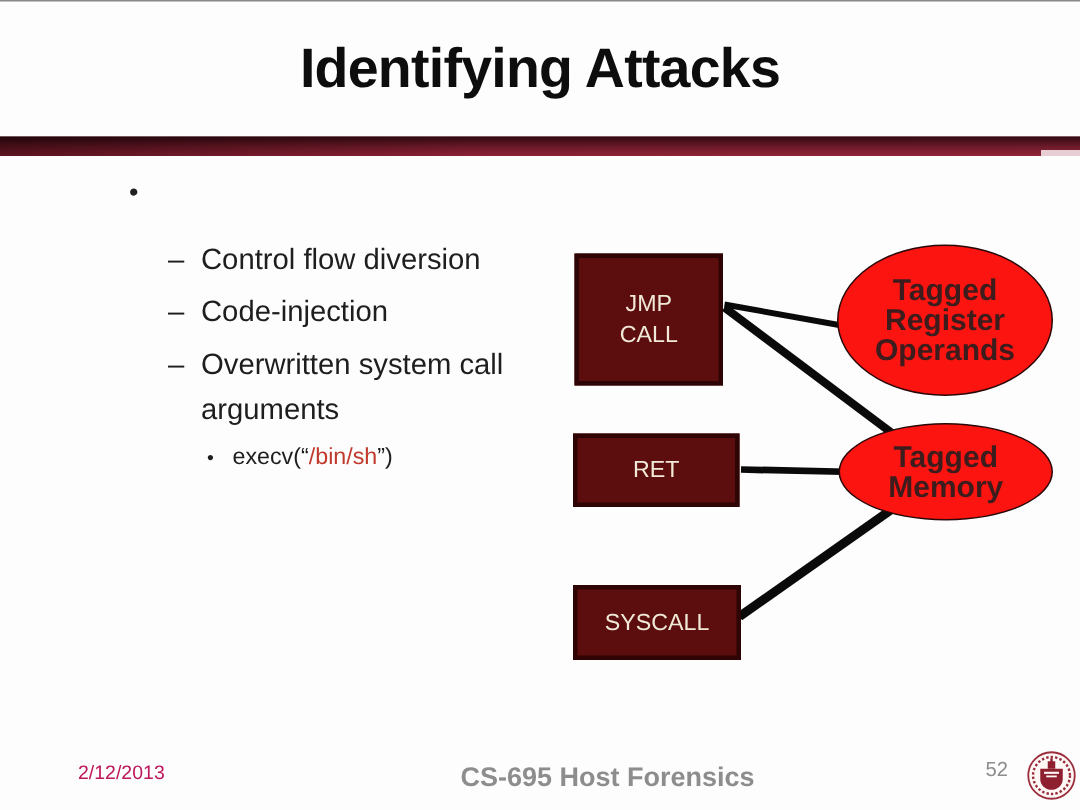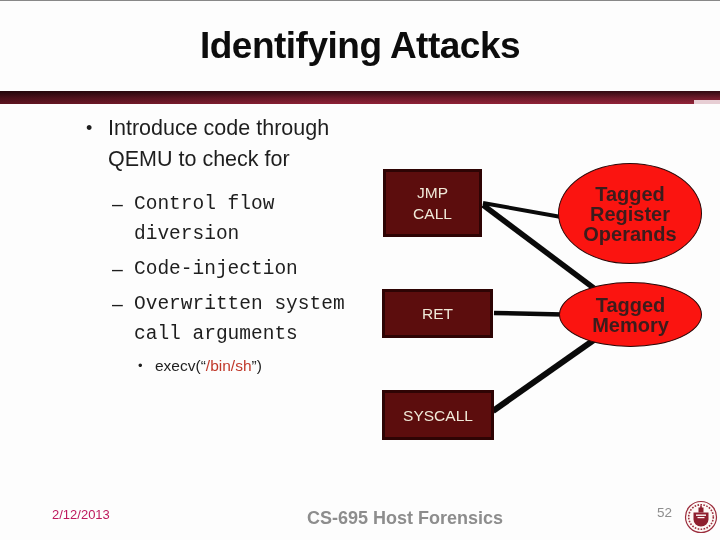--- a/index.html
+++ b/index.html
@@ -25,35 +25,35 @@
     background:#e7ced4;
   }
   
   .content{position:absolute;left:86px;top:112px;width:306px;color:#1e1e1e;}
   .row{display:flex;}
   .l1{font-size:21.5px;line-height:31px;}
   .l1 .marker{width:22px;font-size:18px;}
   .l1 .txt{width:245px;}
   .l2{font-size:19.5px;line-height:30px;margin-top:5px;padding-left:26px;}
   .l2 .marker{width:22px;}
-  .l2 .txt{width:230px;font-family:Liberation Mono, monospace;}
+  .l2 .txt{width:230px;}
   .group-gap{margin-top:14px;}
   .l3{font-size:15.5px;line-height:22px;margin-top:6px;padding-left:52px;}
   .l3 .marker{width:17px;font-size:13px;}
   .code-path{color:#c0392b;}
   
   .connector-layer{position:absolute;left:0;top:0;width:720px;height:540px;z-index:1;}
   .node{
     position:absolute;z-index:2;box-sizing:border-box;
     background:#5c0d0d;border:3px solid #2e0404;
     color:#f0e9d8;font-size:15.5px;line-height:21px;
     display:flex;flex-direction:column;align-items:center;justify-content:center;
     text-align:center;
   }
-  .node-jmp{left:383px;top:168px;width:99px;height:68px;}
+  .node-jmp{left:383px;top:168px;width:99px;height:88px;}
   .node-ret{left:382px;top:288px;width:111px;height:49px;}
   .node-syscall{left:382px;top:389px;width:112px;height:50px;}
   .ellipse{
     position:absolute;z-index:2;box-sizing:border-box;
     background:#fb1410;border:1.5px solid #2a0808;border-radius:50%;
     color:#3c1c1c;font-weight:bold;font-size:20px;line-height:20px;
     display:flex;flex-direction:column;align-items:center;justify-content:center;
     text-align:center;
   }
   .ellipse-regs{left:558px;top:162px;width:144px;height:101px;}
@@ -69,21 +69,20 @@
 
 <div class="slide">
 
   <div class="slide-title">Identifying Attacks</div>
   <div class="title-bar"></div>
   <div class="title-bar-notch"></div>
 
   <div class="content">
     <div class="row l1">
       <span class="marker">•</span>
-      <span class="txt">Introduce code through QEMU to check for</span>
     </div>
     <div class="row l2 group-gap">
       <span class="marker">–</span>
       <span class="txt">Control flow diversion</span>
     </div>
     <div class="row l2">
       <span class="marker">–</span>
       <span class="txt">Code-injection</span>
     </div>
     <div class="row l2">

